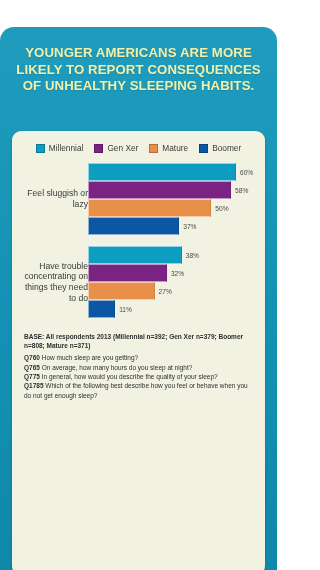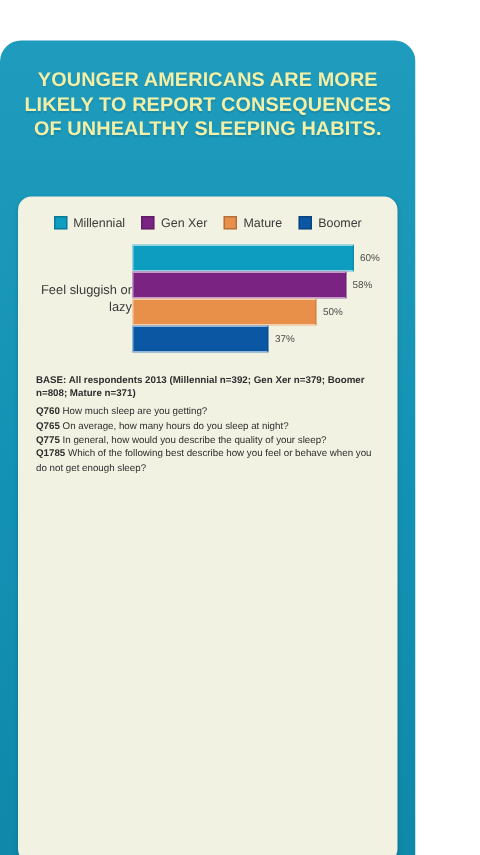--- a/index.html
+++ b/index.html
@@ -177,20 +177,41 @@
             <div class="bar-row">
               <div class="bar" style="background: rgb(232, 144, 74); width: 123.333px;"></div>
               <span class="bar-value">50%</span>
             </div>
             <div class="bar-row">
               <div class="bar" style="background: rgb(11, 87, 164); width: 91.2667px;"></div>
               <span class="bar-value">37%</span>
             </div>
           </div>
         </div>
+        <div class="group">
+          <div class="group-label">Have trouble concentrating on things they need to do</div>
+          <div class="bars">
+            <div class="bar-row">
+              <div class="bar" style="background: rgb(13, 157, 193); width: 93.7333px;"></div>
+              <span class="bar-value">38%</span>
+            </div>
+            <div class="bar-row">
+              <div class="bar" style="background: rgb(123, 35, 130); width: 78.9333px;"></div>
+              <span class="bar-value">32%</span>
+            </div>
+            <div class="bar-row">
+              <div class="bar" style="background: rgb(232, 144, 74); width: 66.6px;"></div>
+              <span class="bar-value">27%</span>
+            </div>
+            <div class="bar-row">
+              <div class="bar" style="background: rgb(11, 87, 164); width: 27.1333px;"></div>
+              <span class="bar-value">11%</span>
+            </div>
+          </div>
+        </div>
       </div>
 
     <div class="footnotes">
       <p class="footnote-base">BASE: All respondents 2013 (Millennial n=392; Gen Xer n=379; Boomer n=808; Mature n=371)</p>
       <div>
           <p class="footnote-line"><span class="footnote-code">Q760</span> <span>How much sleep are you getting?</span></p>
           <p class="footnote-line"><span class="footnote-code">Q765</span> <span>On average, how many hours do you sleep at night?</span></p>
           <p class="footnote-line"><span class="footnote-code">Q775</span> <span>In general, how would you describe the quality of your sleep?</span></p>
           <p class="footnote-line"><span class="footnote-code">Q1785</span> <span>Which of the following best describe how you feel or behave when you do not get enough sleep?</span></p>
         </div>

